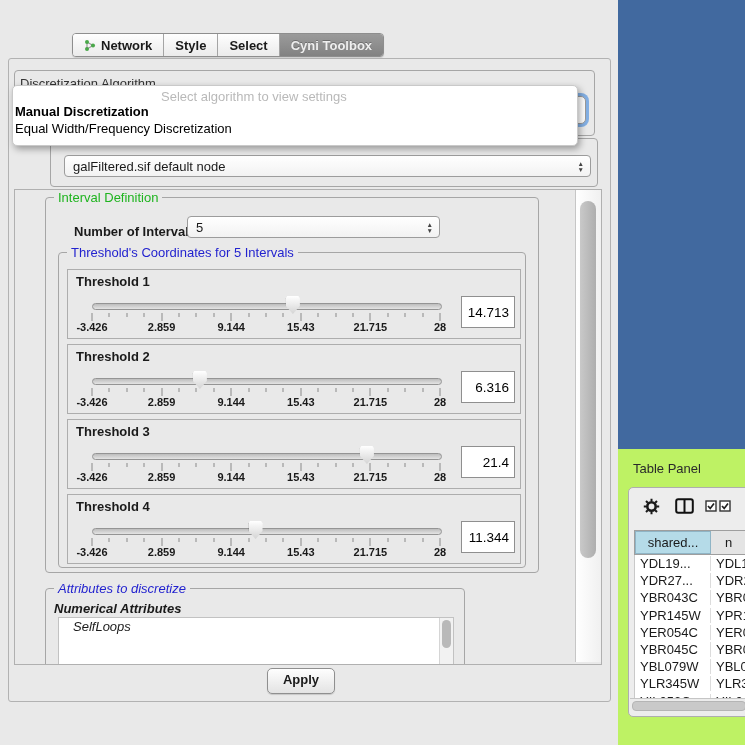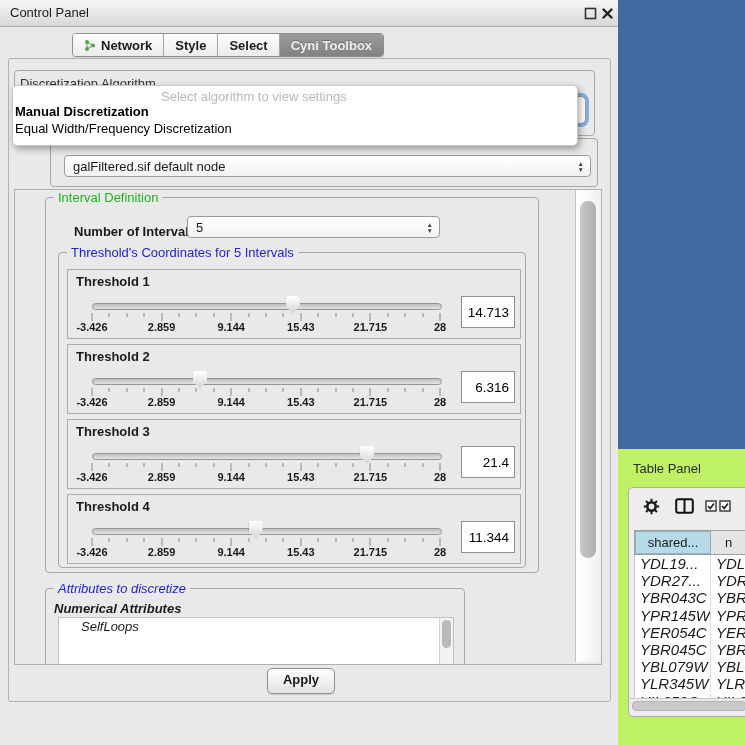--- a/index.html
+++ b/index.html
@@ -64,62 +64,53 @@
   .tick{position:absolute;top:0;width:1px;background:#8a8a8a;transform:translateX(-.5px);}
   .tick.major{height:8px;}
   .tick.minor{height:4px;}
   .ticklabels{position:absolute;left:0;top:25px;width:100%;height:12px;}
   .ticklabel{position:absolute;transform:translateX(-50%);font-size:11px;font-weight:bold;color:#1a1a1a;white-space:nowrap;}
   .th-value{position:absolute;left:393px;top:26px;width:54px;height:32px;box-sizing:border-box;border:1px solid #8f8f8f;background:#fff;text-align:right;padding-right:5px;font-size:13.5px;font-family:"Liberation Sans",sans-serif;}
 
   #attr-group{left:30px;top:398px;width:418px;height:90px;font-style:italic;}
   #attr-subtitle{left:8px;top:12px;font-weight:bold;}
   #attr-list{left:12px;top:28px;width:394px;height:70px;background:#fff;border:1px solid #c2c2c2;overflow:hidden;}
-  .attr-item{height:17px;line-height:17px;padding-left:22px;font-size:13px;white-space:nowrap;cursor:pointer;}
+  .attr-item{height:17px;line-height:17px;padding-left:14px;font-size:13px;white-space:nowrap;cursor:pointer;}
   #attr-vscroll{position:absolute;right:0;top:0;width:13px;height:100%;background:#f2f2f2;border-left:1px solid #d5d5d5;}
   #attr-vthumb{position:absolute;left:2px;top:2px;width:9px;height:28px;border-radius:5px;background:#b9b9b9;}
 
   #apply-btn{left:267px;top:668px;width:66px;height:24px;border:1px solid #8f8f8f;border-radius:5px;background:linear-gradient(#fefefe,#e3e3e3);font-size:13px;font-weight:bold;text-align:center;line-height:22px;cursor:pointer;box-shadow:0 1px 1px rgba(0,0,0,.15);}
 
   
   #desktop{left:618px;top:0;width:127px;height:449px;}
 
   #tablepanel-area{left:618px;top:449px;width:127px;height:296px;background:#bef264;}
   #tablepanel-title{left:15px;top:12px;font-size:13px;color:#2a2a2a;}
   #tp-inner{left:10px;top:38px;width:128px;height:228px;background:#ededed;border:1px solid #aeaeae;border-radius:5px;overflow:hidden;}
   .tp-toolbtn{position:absolute;top:10px;cursor:pointer;}
   #tp-table{position:absolute;left:5px;top:42px;width:140px;}
   .tp-header{display:flex;height:25px;border:1px solid #9e9e9e;box-sizing:border-box;}
   .tp-hcell{box-sizing:border-box;font-size:13px;display:flex;align-items:center;justify-content:center;white-space:nowrap;overflow:hidden;cursor:pointer;}
   .tp-hcell.c1{width:76px;border-right:1px solid #86aabb;border:1px solid #8fb4c5;}
   .tp-hcell.c2{flex:1;background:#e4e4e4;justify-content:flex-start;padding-left:14px;}
   .tp-rows{background:#fff;border-left:1px solid #c9c9c9;border-right:1px solid #c9c9c9;}
   .tp-row{display:flex;height:17.2px;align-items:center;cursor:pointer;}
-  .tp-cell{font-size:15px;white-space:nowrap;overflow:hidden;font-style:italic;}
+  .tp-cell{font-size:13px;white-space:nowrap;overflow:hidden;}
   .tp-cell.c1{width:76px;padding-left:5px;box-sizing:border-box;border-right:1px solid #dcdcdc;}
   .tp-cell.c2{flex:1;padding-left:5px;}
   #tp-hscroll{position:absolute;left:1px;top:210px;width:126px;height:11px;background:#ececec;border-top:1px solid #c5c5c5;}
   #tp-hthumb{position:absolute;left:2px;top:1.5px;width:112px;height:8px;border-radius:4px;background:#c9c9c9;border:1px solid #b5b5b5;}
 </style>
 </head>
 <body>
 
 <div id="screen">
 
   <div id="cp" class="a">
 
-    <div id="cp-titlebar" class="a">
-      <span id="cp-title" class="a">Control Panel</span>
-      <svg id="float-icon" class="a tb-icon" viewBox="0 0 13 13">
-        <rect x="1.5" y="1.5" width="10" height="10" fill="none" stroke="#333" stroke-width="1.6"></rect>
-      </svg>
-      <svg id="close-icon" class="a tb-icon" viewBox="0 0 13 13">
-        <path d="M2.5,2.5 L10.5,10.5 M10.5,2.5 L2.5,10.5" stroke="#222" stroke-width="2.4" stroke-linecap="round"></path>
-      </svg>
-    </div>
 
     <div id="seg-top" class="a seg">
         <div class="item">
           <svg width="12" height="13" viewBox="0 0 12 13">
             <path d="M3,3 L3,10 M3,3 L9,6.5 M3,10 L9,6.5" stroke="#9a9a9a" stroke-width="1.2" fill="none"></path>
             <circle cx="3" cy="3" r="2" fill="#4aa84a"></circle>
             <circle cx="3" cy="10" r="2" fill="#4aa84a"></circle>
             <circle cx="9" cy="6.5" r="2" fill="#4aa84a"></circle>
           </svg>
           <span>Network</span>

